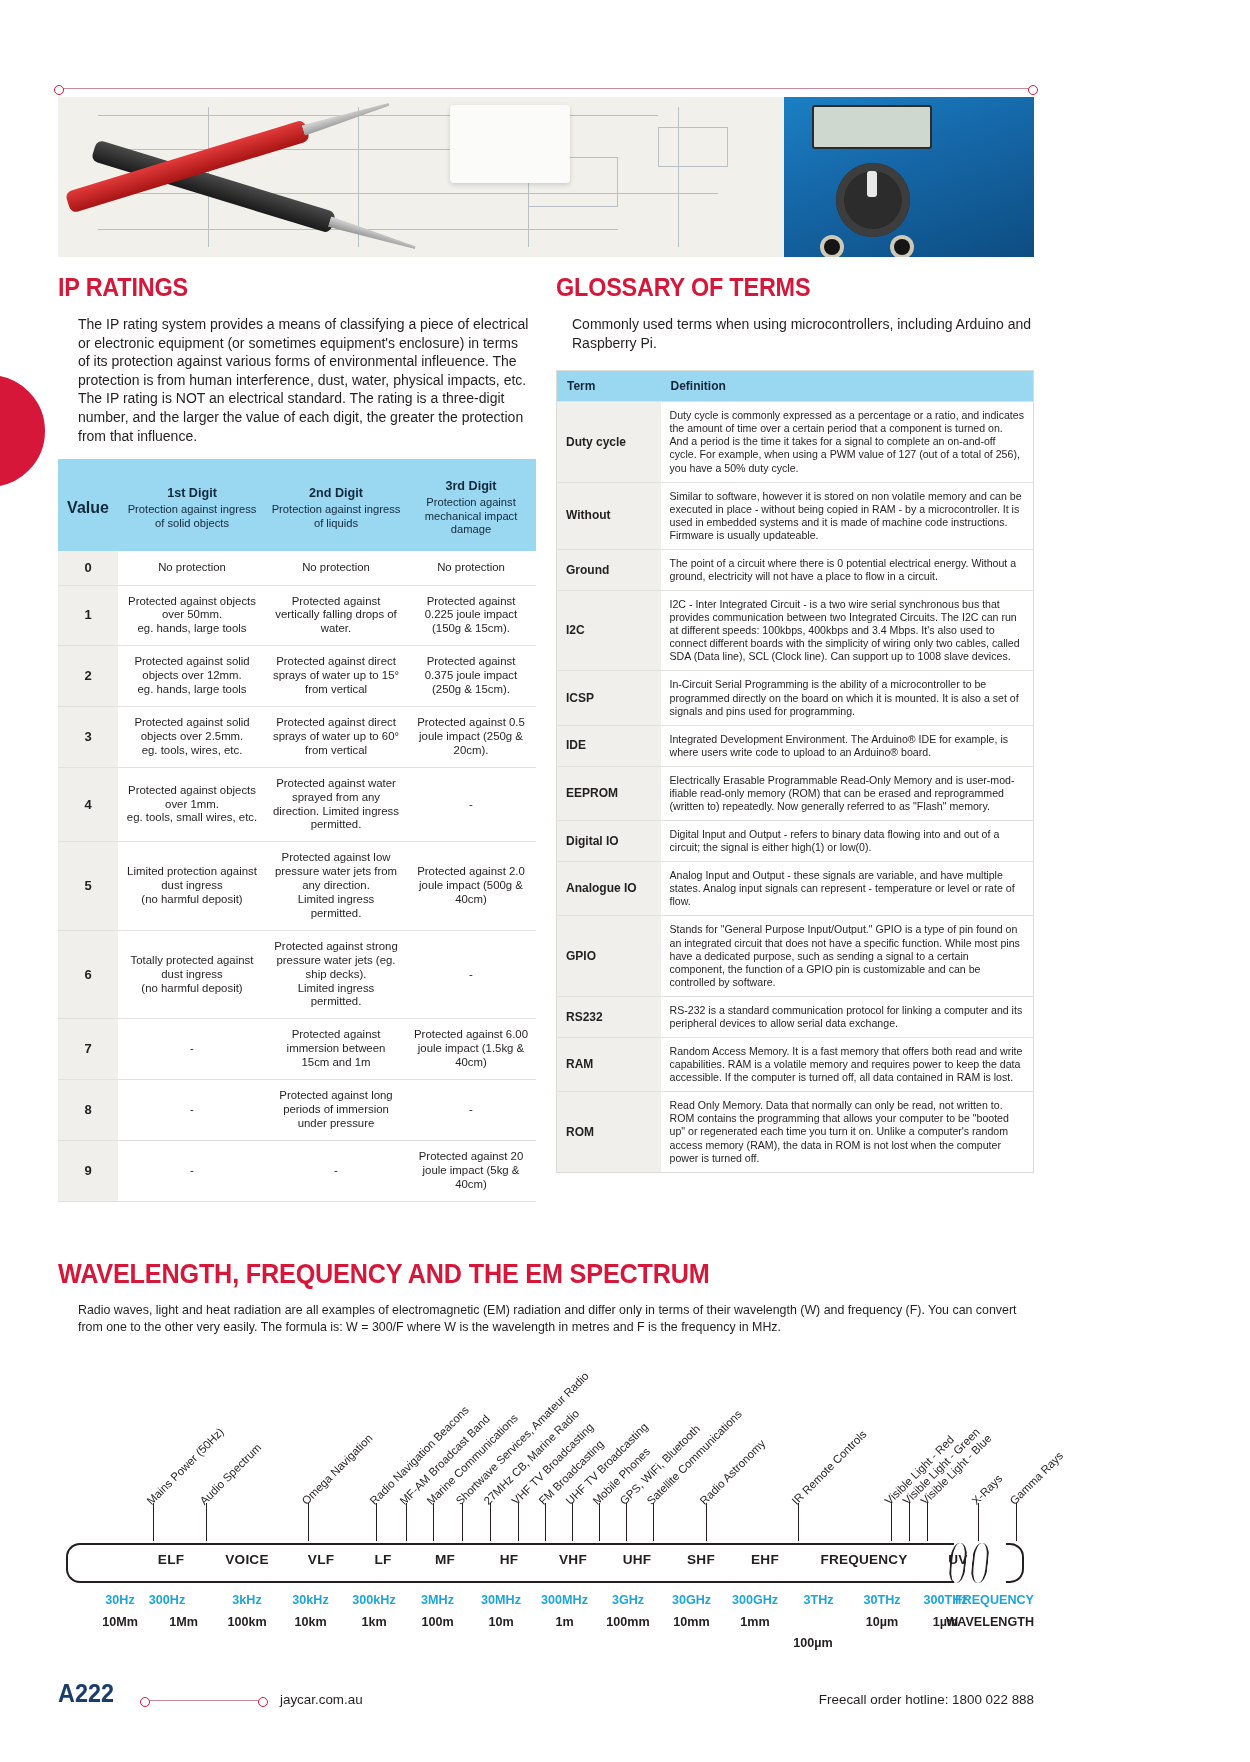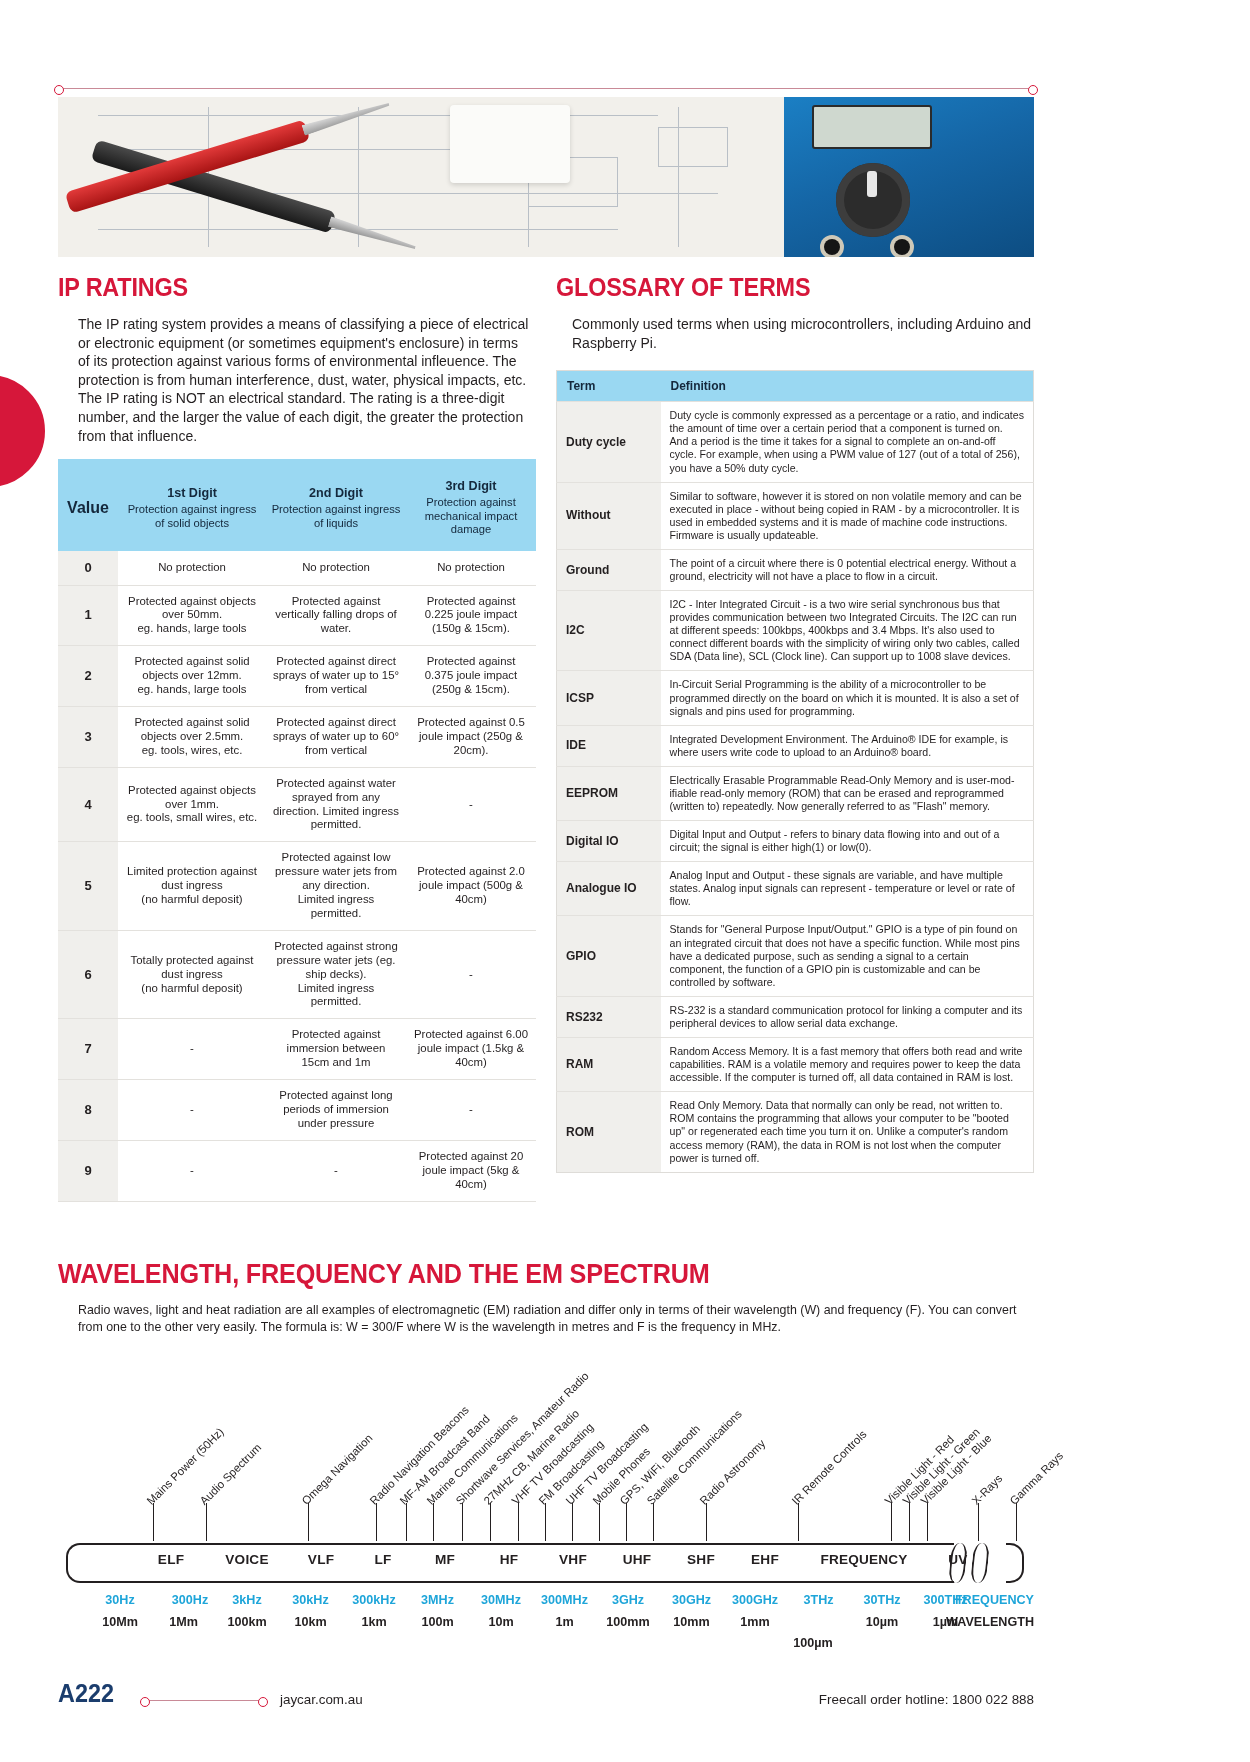--- a/index.html
+++ b/index.html
@@ -473,21 +473,21 @@
           <div class="band" style="left: 668px; width: 62px;">EHF</div>
           <div class="band" style="left: 732px; width: 132px;">FREQUENCY</div>
           <div class="band" style="left: 866px; width: 52px;">UV</div>
         </div>
 
       <div class="scale">
         <div class="axis-cap-f">FREQUENCY</div>
         <div class="axis-cap-w">WAVELENGTH</div>
       <div class="freq" style="left: 24px; width: 76px;">30Hz</div>
           <div class="wave" style="left: 24px; width: 76px;">10Mm</div>
-          <div class="freq" style="left: 94px; width: 76px;">300Hz</div>
+          <div class="freq" style="left: 71px; width: 76px;">300Hz</div>
           <div class="wave" style="left: 87.5px; width: 76px;">1Mm</div>
           <div class="freq" style="left: 151px; width: 76px;">3kHz</div>
           <div class="wave" style="left: 151px; width: 76px;">100km</div>
           <div class="freq" style="left: 214.5px; width: 76px;">30kHz</div>
           <div class="wave" style="left: 214.5px; width: 76px;">10km</div>
           <div class="freq" style="left: 278px; width: 76px;">300kHz</div>
           <div class="wave" style="left: 278px; width: 76px;">1km</div>
           <div class="freq" style="left: 341.5px; width: 76px;">3MHz</div>
           <div class="wave" style="left: 341.5px; width: 76px;">100m</div>
           <div class="freq" style="left: 405px; width: 76px;">30MHz</div>

